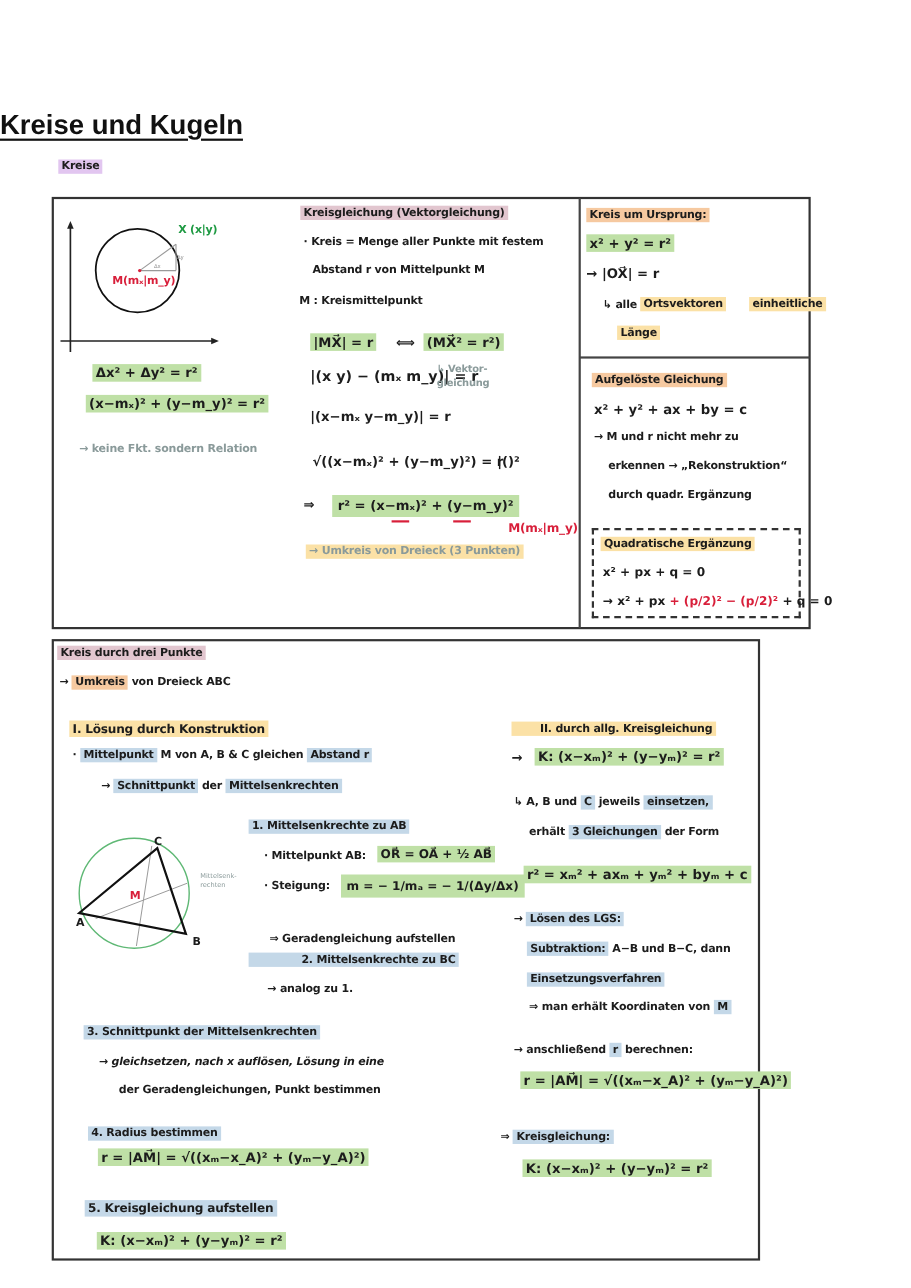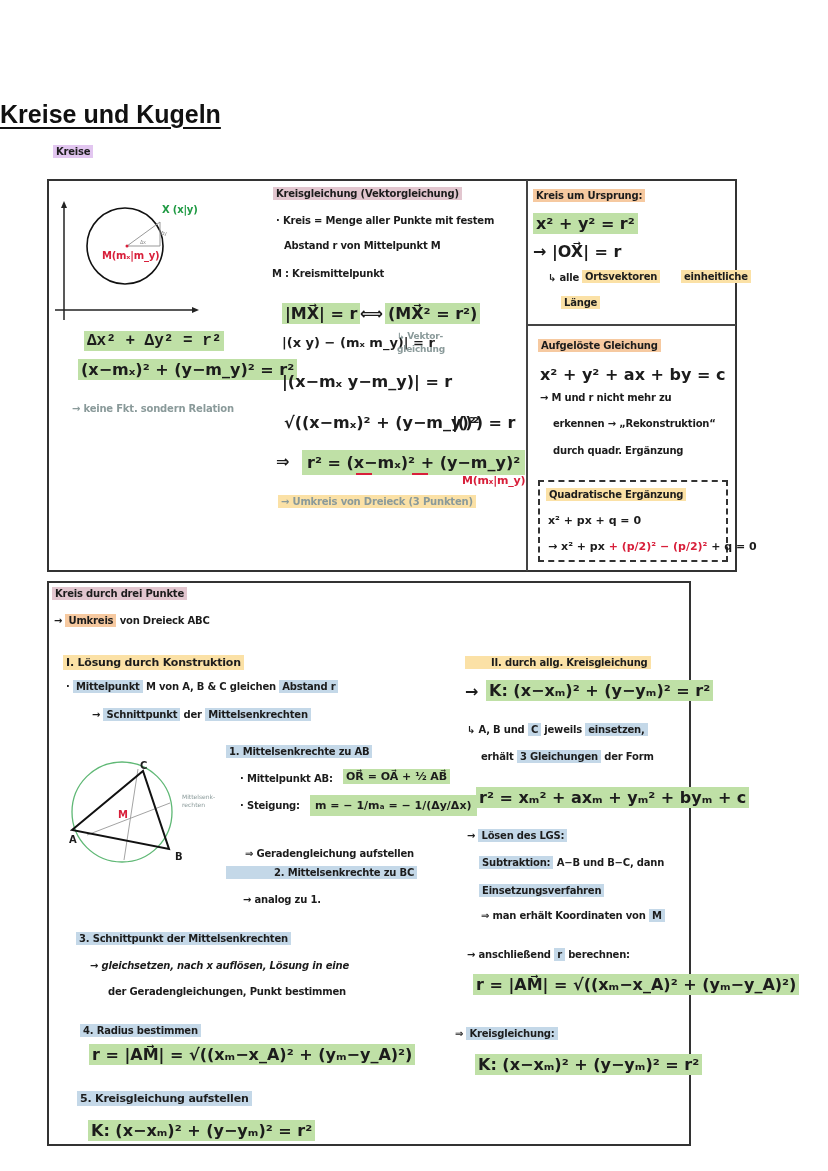--- a/index.html
+++ b/index.html
@@ -8,21 +8,21 @@
     font-family: "Liberation Sans", sans-serif; color:#1a1a1a;
   }
   .abs { position:absolute; }
   .title {
     left:0; width:828px; top:100px; text-align:left;
     font-family:"Liberation Sans", sans-serif; font-weight:bold; font-size:25px;
     text-decoration:underline; text-underline-offset:4px; color:#111;
   }
   .hw { font-family:"DejaVu Sans", sans-serif; font-size:10px; font-weight:bold; color:#1c1c1c; white-space:nowrap; letter-spacing:-0.2px; }
   .hw-s { font-size:9px; }
-  .mth { font-family:"DejaVu Sans", sans-serif; font-size:16px; font-weight:bold; color:#1c1c1c; white-space:nowrap; }
+  .mth { font-family:"DejaVu Sans", sans-serif; font-size:12px; font-weight:bold; color:#1c1c1c; white-space:nowrap; }
   .hl { padding:1px 3px; }
   .hl-purple { background:#e2c6f0; }
   .hl-pink { background:#e2c6cf; }
   .hl-green { background:#bfe0a6; }
   .hl-orange { background:#f6c9a0; }
   .hl-yellow { background:#fbe1a6; }
   .hl-blue { background:#c4d8e8; }
   .gray { color:#8a9a9a; }
   .red { color:#d81f3a; }
   .green-t { color:#1f9a43; }
@@ -51,21 +51,21 @@
   <line x1="77" y1="51" x2="110" y2="27" stroke="#999" stroke-width="1"></line>
   <line x1="77" y1="51" x2="110" y2="51" stroke="#999" stroke-width="1"></line>
   <line x1="110" y1="27" x2="110" y2="51" stroke="#999" stroke-width="1"></line>
   <circle cx="77" cy="51" r="1.5" fill="#d81f3a"></circle>
   <text x="90" y="49" font-size="5" fill="#888">Δx</text>
   <text x="111" y="40" font-size="5" fill="#888">Δy</text>
 </svg>
 <div class="abs hw green-t" style="left:162px;top:204px;">X (x|y)</div>
 <div class="abs hw red" style="left:102px;top:250px;">M(mₓ|m_y)</div>
 
-<div class="abs mth hl hl-green" style="left:84px;top:331px;font-family:Liberation Mono, monospace;">Δx² + Δy² = r²</div>
+<div class="abs mth hl hl-green" style="left:84px;top:331px;">Δx² + Δy² = r²</div>
 <div class="abs mth hl hl-green" style="left:78px;top:359px;">(x−mₓ)² + (y−m_y)² = r²</div>
 <div class="abs hw gray" style="left:72px;top:403px;">→ keine Fkt. sondern Relation</div>
 
 <div class="abs hw hl hl-pink" style="left:273px;top:187px;">Kreisgleichung (Vektorgleichung)</div>
 <div class="abs hw" style="left:276px;top:215px;">· Kreis = Menge aller Punkte mit festem</div>
 <div class="abs hw" style="left:284px;top:240px;">Abstand r von Mittelpunkt M</div>
 <div class="abs hw" style="left:272px;top:268px;">M : Kreismittelpunkt</div>
 <div class="abs mth hl hl-green" style="left:282px;top:303px;">|MX⃗| = r</div>
 <div class="abs mth" style="left:360px;top:304px;">⟺</div>
 <div class="abs mth hl hl-green" style="left:385px;top:303px;">(MX⃗² = r²)</div>

